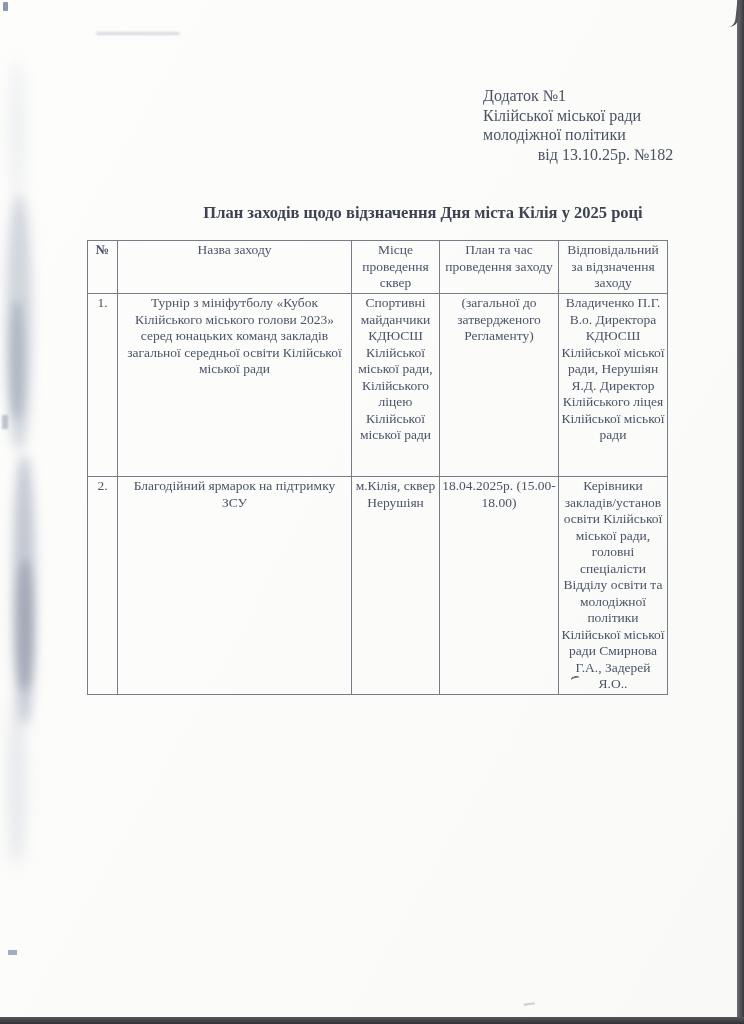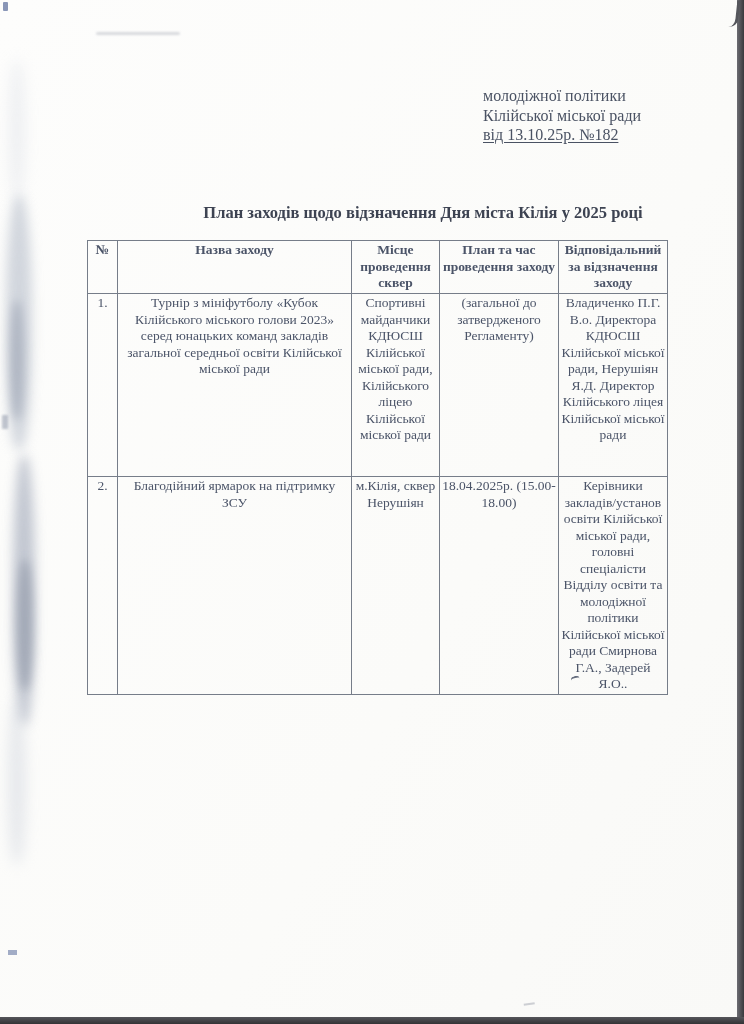--- a/index.html
+++ b/index.html
@@ -26,39 +26,39 @@
   .artifact-curl{position:absolute;left:571px;top:676px;width:9px;height:5px;border-top:2px solid #4b5468;border-radius:60%;transform:rotate(-14deg);opacity:.85;}
   .edge-right{position:absolute;right:0;top:0;width:7px;height:1024px;background:linear-gradient(to left,#39393d,#6c6c72);}
   .edge-right-hook{position:absolute;right:5px;top:0;width:11px;height:27px;border-right:3px solid #55565c;border-bottom-right-radius:9px;transform:rotate(6deg);}
   .edge-bottom{position:absolute;left:0;bottom:0;width:744px;height:7px;background:linear-gradient(to top,#333336,#55555a);}
 
   
   .header-block{
     position:absolute;left:483px;top:86px;width:245px;
     font-size:16px;line-height:19.5px;color:#4a5263;
   }
-  .header-block .u{text-decoration:underline;text-underline-offset:2px;}
+  .header-block .u{text-underline-offset:2px;text-align:center;}
 
   .doc-title{
     position:absolute;left:100px;top:203px;width:646px;
     text-align:center;font-weight:bold;font-size:16.5px;color:#3d4352;
   }
 
   table.doc-table{
     position:absolute;left:87px;top:240px;width:580px;
     border-collapse:collapse;table-layout:fixed;
     font-size:13.5px;line-height:16.5px;color:#4b5468;
   }
   .doc-table td,.doc-table th{
     border:1px solid #767d89;
     vertical-align:top;text-align:center;
     padding:1px 2px;font-weight:normal;
     overflow:hidden;
   }
-  .doc-table thead th{vertical-align:top;font-weight:bold;}
+  .doc-table thead th{vertical-align:top;}
   .doc-table th.num-h{font-weight:bold;}
   .doc-table thead tr{height:53px;}
   .doc-table tr.r1{height:183px;}
   .doc-table tr.r2{height:216px;}
 </style>
 </head>
 <body>
 
 <div class="scan-page">
 
@@ -72,22 +72,23 @@
   <div class="pencil-top"></div>
   <div class="mark-midleft"></div>
   <div class="mark-bottomleft"></div>
   <div class="mark-bottomcenter"></div>
   <div class="artifact-curl"></div>
   <div class="edge-right"></div>
   <div class="edge-right-hook"></div>
   <div class="edge-bottom"></div>
 
   <div class="header-block">
+    <div>Додаток №1</div>
+    <div>Кілійської міської ради</div>
     <div>молодіжної політики</div>
-    <div>Кілійської міської ради</div>
     <div class="u">від 13.10.25р. №182</div>
   </div>
 
   <div class="doc-title">План заходів щодо відзначення Дня міста Кілія у 2025 році</div>
 
   <table class="doc-table">
     <colgroup>
       <col style="width:30px">
         <col style="width:234px">
         <col style="width:88px">

